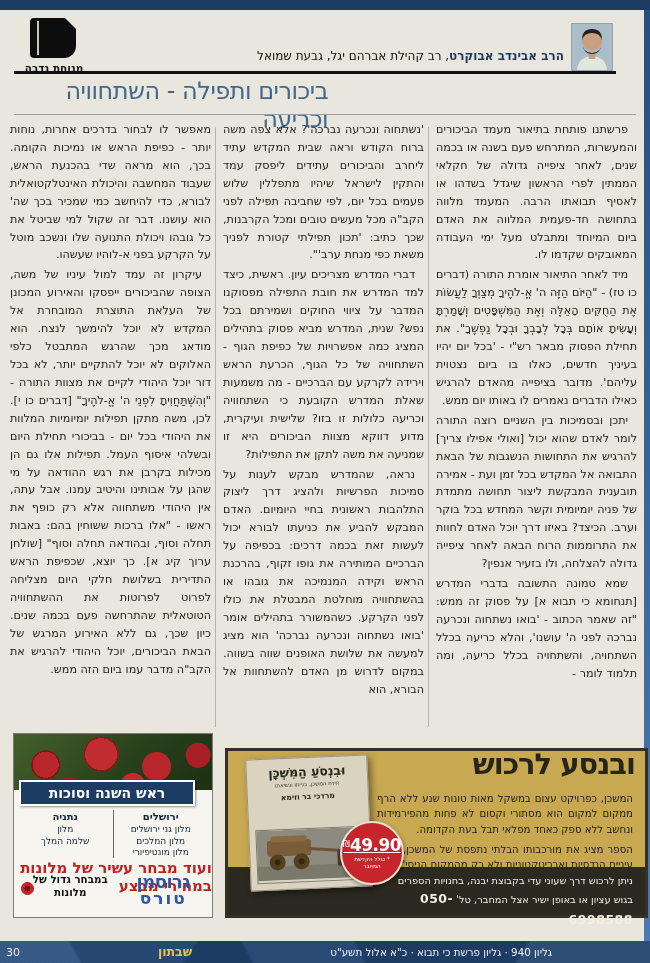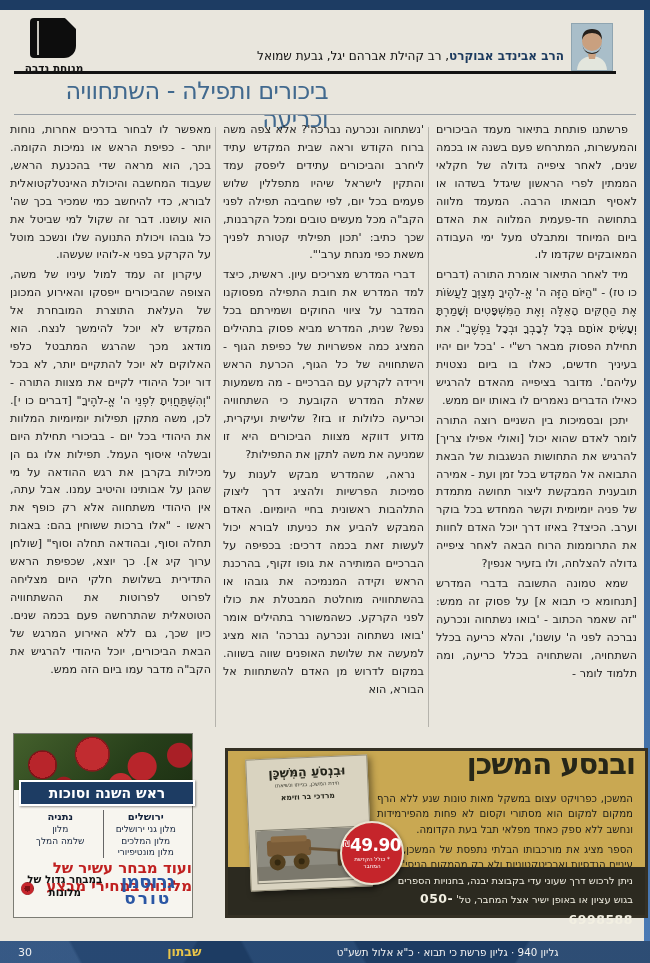--- a/index.html
+++ b/index.html
@@ -30,21 +30,21 @@
     font-size:11.2px;line-height:1.6;color:#1c1c1c;overflow:hidden;}
   .col p{margin:0 0 2px 0;text-indent:9px;}
   .col p.cont{text-indent:0;}
   .col1{right:13px;}
   .col2{right:226px;}
   .col3{right:439px;}
   .vsep{position:absolute;top:127px;height:600px;width:1px;background:#b5b3ac;}
   .vsep.a{left:215px;} .vsep.b{left:428px;}
 
   
-  .adhotel{position:absolute;left:13px;top:733px;width:180px;height:185px;background:#f7f5ef;
+  .adhotel{position:absolute;left:13px;top:733px;width:200px;height:185px;background:#f7f5ef;
     border:1px solid #7c7c74;box-sizing:border-box;}
   .pom{position:absolute;top:0;left:0;right:0;height:56px;
     background:
       radial-gradient(circle at 16% 55%, #b8252b 0 13px, #7e1418 13px 14px, transparent 15px),
       radial-gradient(circle at 44% 36%, #c12c30 0 16px, #8a181c 16px 17px, transparent 18px),
       radial-gradient(circle at 72% 58%, #b8252b 0 14px, transparent 15px),
       radial-gradient(circle at 93% 38%, #a91f26 0 12px, transparent 13px),
       radial-gradient(circle at 60% 92%, #c12c30 0 12px, transparent 13px),
       radial-gradient(circle at 28% 95%, #9c1b20 0 10px, transparent 11px),
       linear-gradient(135deg,#44602c,#273f1a 60%,#1d3013);}
@@ -82,31 +82,31 @@
   .cover{position:absolute;left:20px;top:6px;width:122px;height:132px;background:#d9d3c0;
     border:1px solid #9a947e;box-shadow:3px 3px 7px rgba(0,0,0,.45);transform:rotate(-2.5deg);
     z-index:3;box-sizing:border-box;padding:6px 4px 0 4px;text-align:center;direction:rtl;}
   .cover .ct{font-size:12.5px;font-weight:bold;color:#26261c;}
   .cover .cs{font-size:5.5px;color:#3a3a30;margin-top:2px;}
   .cover .ca{font-size:7.5px;color:#26261c;margin-top:5px;font-weight:bold;}
   .coverphoto{position:absolute;left:6px;right:6px;bottom:6px;height:52px;overflow:hidden;border:1px solid #7e7b6c;}
   .badge{position:absolute;left:112px;top:70px;width:64px;height:64px;border-radius:50%;
     background:#c5252b;border:2px solid #e9e2cf;z-index:4;color:#fff;text-align:center;box-sizing:border-box;
     box-shadow:1px 2px 4px rgba(0,0,0,.4);}
-  .badge .pricewrap{margin-top:12px;direction:ltr;}
+  .badge .pricewrap{margin-top:12px;direction:ltr;text-decoration:underline;}
   .badge .cur{font-size:9px;vertical-align:4px;}
   .badge .num{font-size:17px;font-weight:900;letter-spacing:-.5px;}
   .badge .note{font-size:5.6px;line-height:1.3;margin-top:1px;direction:rtl;}
 
   
   .footbar{position:absolute;left:0;right:0;bottom:0;height:22px;background:#1d3c63;
     background-image:
       linear-gradient(62deg, rgba(110,150,200,.22) 12%, transparent 12.5% 38%, rgba(90,135,190,.18) 38.5% 55%, transparent 55.5%),
       linear-gradient(-58deg, rgba(140,175,215,.15) 20%, transparent 20.5% 70%, rgba(80,120,175,.2) 70.5%);
-    display:flex;align-items:center;direction:ltr;padding-left:18px;gap:7px;box-sizing:border-box;}
+    display:flex;align-items:center;direction:ltr;padding-left:6px;gap:7px;box-sizing:border-box;}
   .footbar .pg{color:#f0f0f0;font-size:11px;}
   .footbar .brand{color:#e8c54a;font-weight:bold;font-size:12.5px;direction:rtl;}
   .footbar .issue{color:#f2f2f2;font-size:10.3px;direction:rtl;}
 </style>
 </head>
 <body>
 
 <div class="topbar"></div>
 <div class="rightedge"></div>
 
@@ -172,21 +172,21 @@
       <div class="b2">טורס</div>
     </div>
     <div class="offer">
       <div>במבחר גדול של מלונות</div>
     </div>
   </div>
   <div class="rosette"></div>
 </div>
 
 <div class="adbook">
-  <div class="bookhead">ובנסע המשכן</div>
+  <div class="bookhead">ובנסע לרכוש</div>
   <div class="bookbody">
     <p>המשכן, כפרויקט עצום במשקל מאות טונות שנע ללא הרף ממקום למקום הוא מסתורי וקסום לא פחות מהפירמידות ונחשב ללא ספק כאחד מפלאי תבל בעת הקדומה.</p>
     <p>הספר מציג את מורכבותו הבלתי נתפסת של המשכן, מתוך עיניים הנדסיות וארכיטקטוניות ולא רק מהמקום הניסי".</p>
   </div>
   <div class="bookstrip">
     <div class="striptext">
       <div>ניתן לרכוש דרך שעוני עדי בקבוצת יבנה, בחנויות הספרים</div>
       <div>
         <span>בגוש עציון או באופן ישיר אצל המחבר, טל'</span>
         <b>050-6998588</b>

